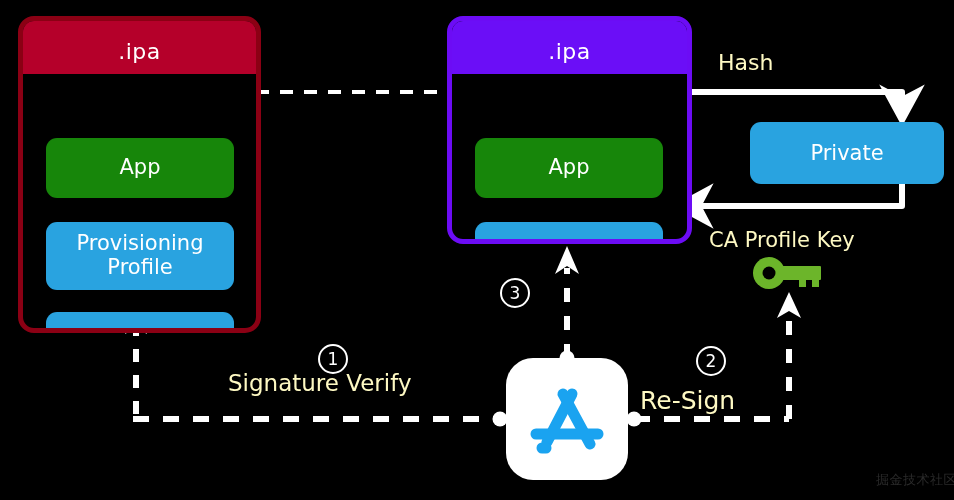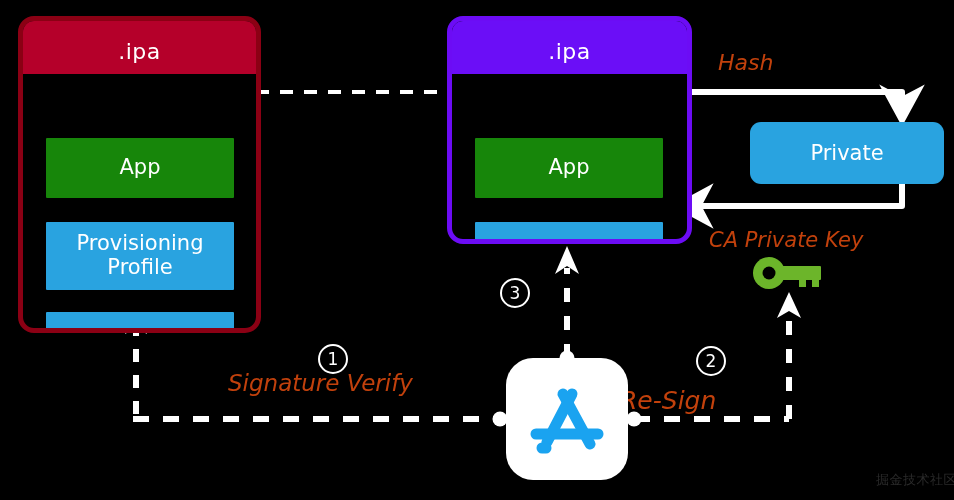--- a/index.html
+++ b/index.html
@@ -20,47 +20,47 @@
   }
   .pkg-body{position:relative;background:#000;width:100%;}
 
   #pkg-left{left:18px;top:16px;width:243px;height:317px;border:5px solid #8b0014;background:#000;}
   #pkg-left .pkg-header{background:#b5002a;}
   #pkg-right{left:447px;top:16px;width:245px;height:228px;border:5px solid #6c0cf5;background:#000;}
   #pkg-right .pkg-header{background:#6b0ef7;}
 
   
   .chip{
-    position:absolute;box-sizing:border-box;border-radius:1px;
+    position:absolute;box-sizing:border-box;border-radius:11px;
     display:flex;align-items:center;justify-content:center;text-align:center;
     color:#fff;font-size:21px;line-height:1.12;padding:12px 6px;
   }
   .chip.green{background:#17860a;}
   .chip.blue{background:#29a3e0;}
 
   #chip-app-left{left:23px;top:64px;width:188px;height:60px;}
   #chip-prov-left{left:23px;top:148px;width:188px;height:68px;}
   #chip-sig-left{left:23px;top:238px;width:188px;height:60px;}
 
   #chip-app-right{left:23px;top:64px;width:188px;height:60px;}
   #chip-sig-right{left:23px;top:148px;width:188px;height:60px;}
 
   #chip-digest{
     position:absolute;left:750px;top:122px;width:194px;height:62px;
     border-radius:11px;background:#29a3e0;color:#fff;font-size:21px;
     display:flex;align-items:center;justify-content:center;
   }
 
   
-  .lbl{position:absolute;color:#c2410c;white-space:nowrap;line-height:1;font-style:italic;}
+  .lbl{position:absolute;color:#fef9c3;white-space:nowrap;line-height:1;}
   #lbl-hash{left:718px;top:52px;font-size:22px;}
   #lbl-ca{left:709px;top:230px;font-size:21px;}
   #lbl-sigverify{left:228px;top:372px;font-size:23px;}
   #lbl-repack{left:457px;top:314px;font-size:23px;}
-  #lbl-resign{left:620px;top:388px;font-size:25px;}
+  #lbl-resign{left:640px;top:388px;font-size:25px;}
 
   
   .step{
     position:absolute;width:30px;height:30px;border-radius:50%;
     border:2.5px solid #fff;color:#fff;font-size:17px;
     display:flex;align-items:center;justify-content:center;
     line-height:1;box-sizing:border-box;
   }
   #step-1{left:318px;top:344px;}
   #step-2{left:696px;top:346px;}
@@ -130,21 +130,21 @@
     <div class="pkg-header">.ipa</div>
     <div class="pkg-body">
       <div class="chip green" id="chip-app-right">App</div>
       <div class="chip blue" id="chip-sig-right">Signature D</div>
     </div>
   </div>
 
   <div id="chip-digest">Private</div>
 
   <div class="lbl" id="lbl-hash">Hash</div>
-  <div class="lbl" id="lbl-ca">CA Private Key</div>
+  <div class="lbl" id="lbl-ca">CA Profile Key</div>
   <div class="lbl" id="lbl-sigverify">Signature Verify</div>
   <div class="lbl" id="lbl-resign">Re-Sign</div>
 
   <div class="step" id="step-1">1</div>
   <div class="step" id="step-2">2</div>
   <div class="step" id="step-3">3</div>
 
   <div id="appstore">
     <svg viewBox="0 0 122 122">
       <g stroke="#1aa3f0" stroke-width="11" stroke-linecap="round" fill="none">

